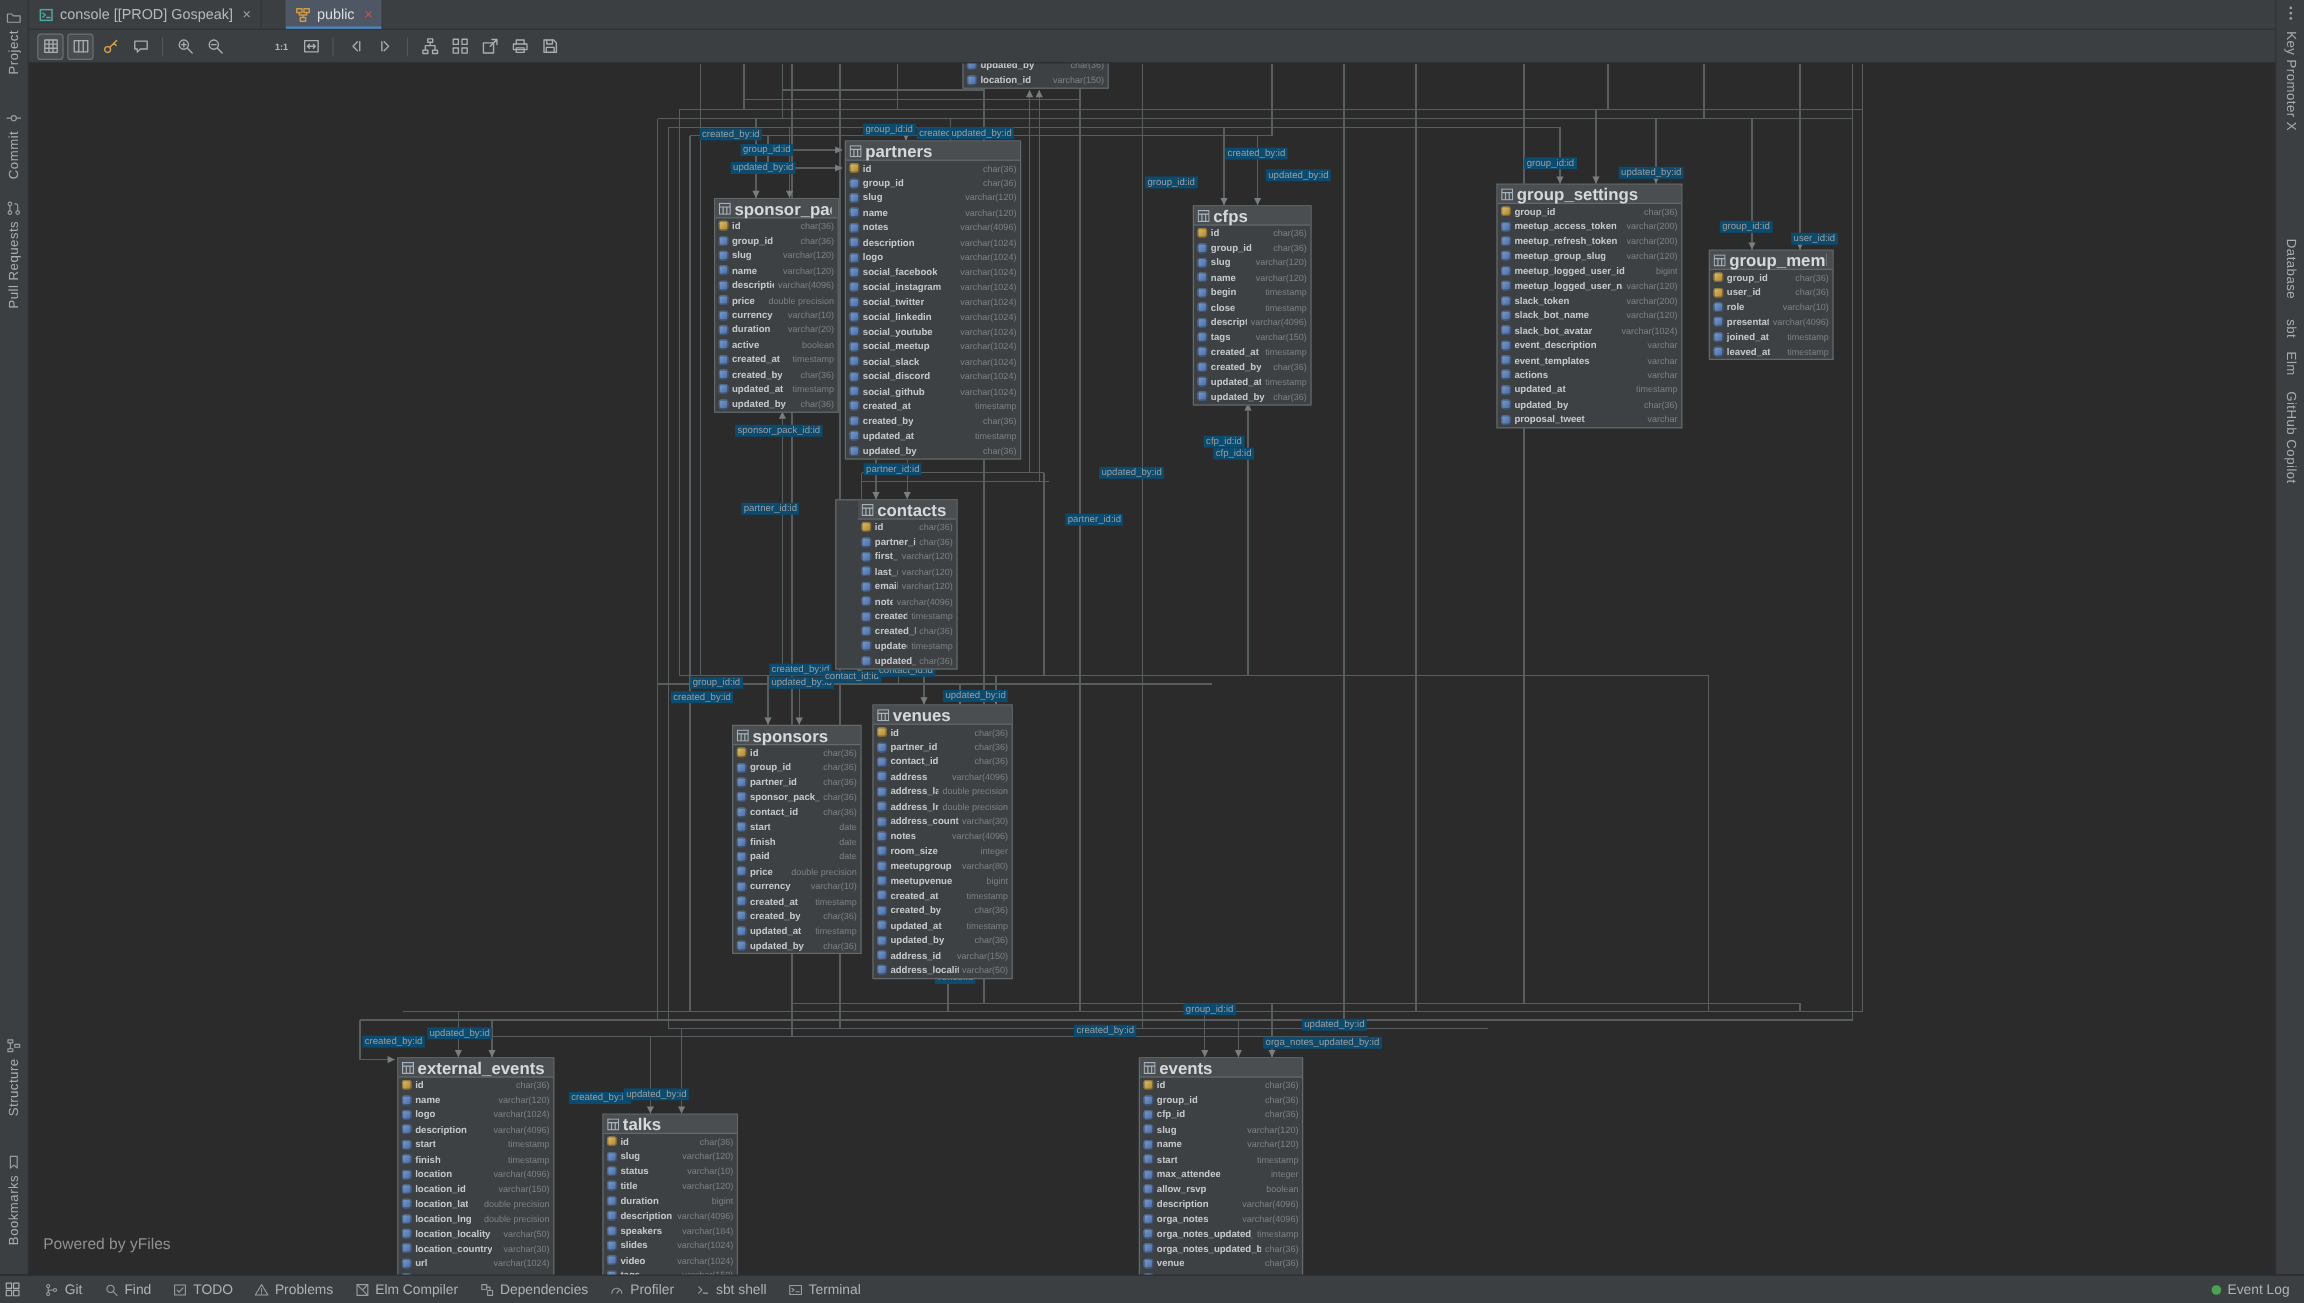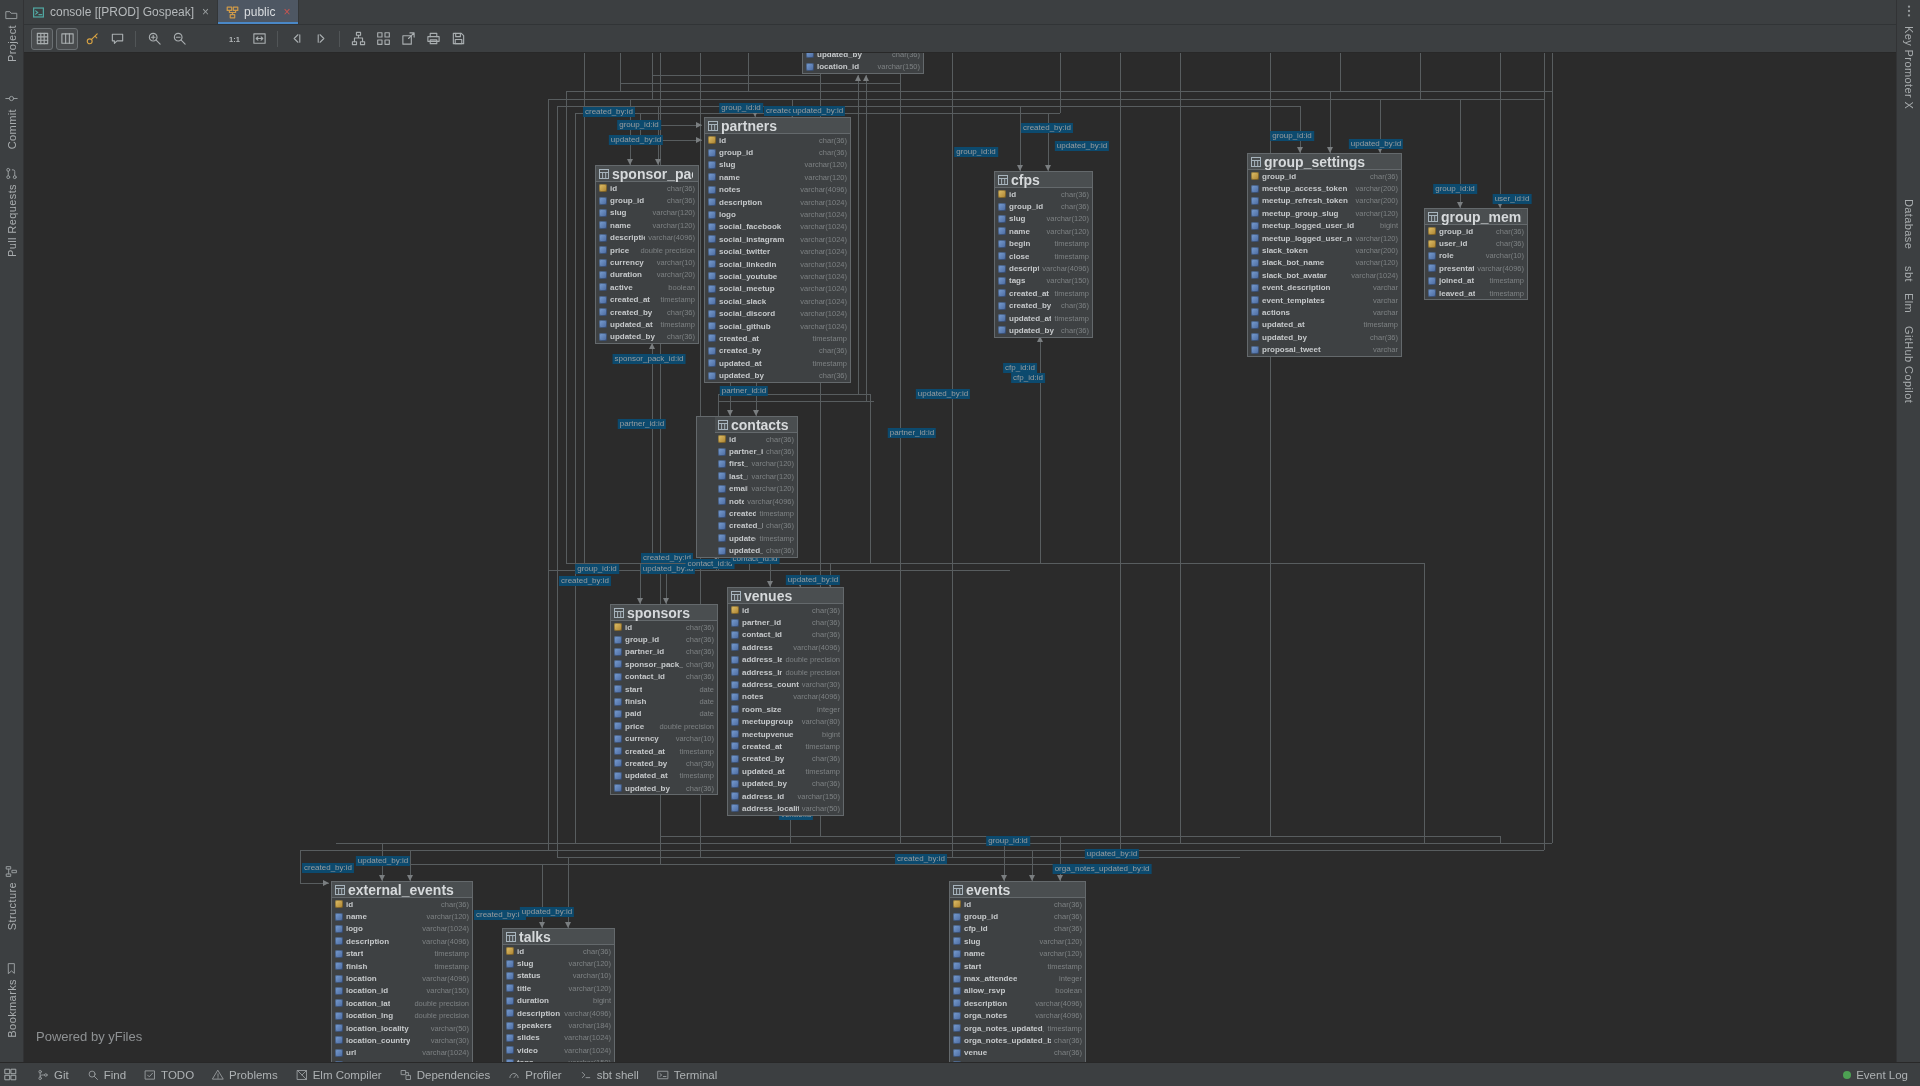--- a/index.html
+++ b/index.html
@@ -11,21 +11,21 @@
   .stripe.right{border-left:1px solid #323335;}
   .stripe-group{display:flex;flex-direction:column;align-items:center;width:100%;}
   .stripe-item{display:flex;flex-direction:column;align-items:center;gap:4px;color:#a9adaf;font-size:11px;cursor:default;}
   .stripe.left .vlabel{writing-mode:vertical-rl;transform:rotate(180deg);letter-spacing:.4px;}
   .stripe.right .vlabel{writing-mode:vertical-rl;letter-spacing:.4px;}
   .stripe-item .sicon{opacity:.85;line-height:0;}
   
   .center{display:flex;flex-direction:column;min-width:0;background:#2b2b2b;}
   .tabbar{height:24px;background:#3c3f41;display:flex;align-items:stretch;border-bottom:1px solid #313436;}
   .tab{display:flex;align-items:center;gap:5px;padding:0 8px;font-size:12px;color:#b5b9bb;border-right:1px solid #333638;cursor:default;}
-  .tab.active{background:#4e5763;color:#dadde0;box-shadow:inset 0 -2px 0 #4a88c7;}
+  .tab.active{background:#4e5763;color:#dadde0;box-shadow:inset 0 -2px 0 #4a88c7;margin-left:20px;}
   .tab .close{margin-left:3px;color:#9ca0a2;font-size:12px;line-height:1;cursor:default;}
   .tab.active .close{color:#c75450;}
   .tab .ticon{line-height:0;}
   .toolbar{height:27px;background:#3c3f41;border-bottom:1px solid #282828;display:flex;align-items:center;gap:3px;padding:0 7px;}
   .tbtn{width:22px;height:22px;display:flex;align-items:center;justify-content:center;border-radius:3px;border:1px solid transparent;line-height:0;}
   .tbtn.active{border-color:#6b7073;background:rgba(255,255,255,.07);}
   .tsep{width:1px;height:16px;background:#515557;margin:0 4px;}
   
   .canvas{position:relative;flex:1;overflow:hidden;background:#2b2b2b;}
   .edges{position:absolute;left:0;top:0;z-index:1;}
@@ -981,21 +981,21 @@
               <span class="ci"></span>
               <span class="col-name">address_id</span>
               <span class="col-type">varchar(150)</span>
             </div>
             <div class="node-row">
               <span class="ci"></span>
               <span class="col-name">address_locality</span>
               <span class="col-type">varchar(50)</span>
             </div>
           </div>
-          <div class="node" style="left: 307px; top: 828px; width: 142px;">
+          <div class="node" style="left: 307px; top: 828px; width: 131px;">
             <div class="node-header">
               <span style="line-height: 0;"><svg width="10" height="10" viewBox="0 0 10 10" fill="none" stroke="#a7b4bd" stroke-width="1">
                   <rect x="0.5" y="0.5" width="9" height="9"></rect>
                   <path d="M0.5 3.5h9M3.6 3.5v6M6.7 3.5v6"></path>
                 </svg></span>
               <span class="node-title">external_events</span>
             </div>
             <div class="node-row">
               <span class="ci key"></span>
               <span class="col-name">id</span>

